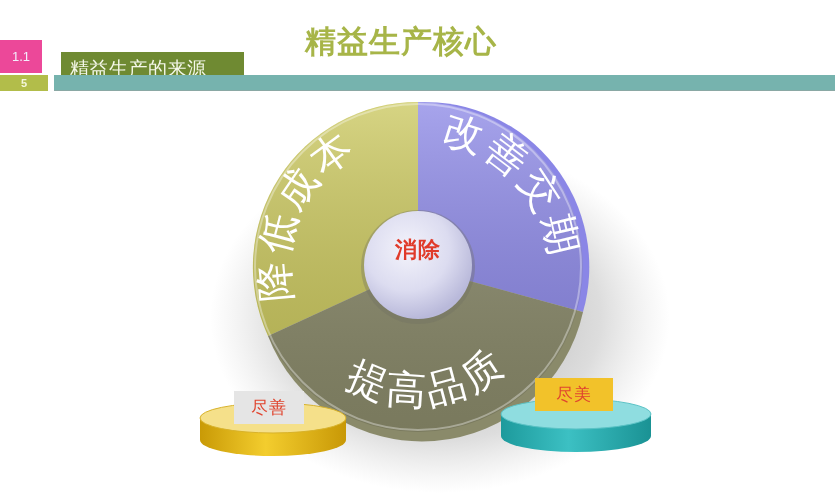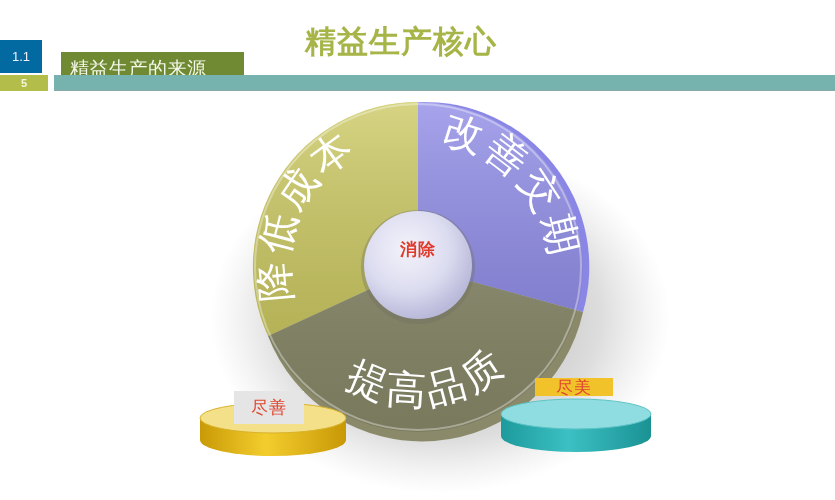--- a/index.html
+++ b/index.html
@@ -1,21 +1,21 @@
 <!DOCTYPE html>
 <html><head>
 <meta charset="utf-8">
 <style>
   * { margin: 0; padding: 0; box-sizing: border-box; }
   html, body { width: 835px; height: 500px; background: #ffffff; overflow: hidden; }
   body { position: relative; font-family: "DejaVu Sans", "Liberation Sans", sans-serif; }
 
   .section-num {
     position: absolute; left: 0; top: 40px; width: 42px; height: 33px;
-    background: #0369a1; color: #f3eefc;
+    background: #ec4899; color: #f3eefc;
     font-family: "Liberation Sans", sans-serif; font-size: 13px;
     display: flex; align-items: center; justify-content: center;
   }
   .section-title {
     position: absolute; left: 61px; top: 40px; width: 183px; height: 33px;
     background: #6f8a32; color: #f5f8ea;
     font-size: 19px; display: flex; align-items: center; padding-left: 9px;
     letter-spacing: 0.5px;
     margin-top: 12px;
   }
@@ -33,29 +33,29 @@
     position: absolute; left: 305px; top: 20px; width: 240px; height: 44px;
     color: #a7b548; font-size: 31px; font-weight: bold; letter-spacing: 1px;
     display: flex; align-items: center;
   }
 
   .diagram { position: absolute; left: 0; top: 0; width: 835px; height: 500px; }
   .diagram svg { position: absolute; left: 0; top: 0; }
 
   .center-label {
     position: absolute; left: 378px; top: 237px; width: 80px; height: 60px;
-    color: #e03a2a; font-weight: bold; font-size: 17px; line-height: 25px;
+    color: #e03a2a; font-weight: bold; font-size: 22px; line-height: 25px;
     text-align: center; letter-spacing: 1px;
   }
   .pedestal-label {
     position: absolute; font-size: 17px; color: #e0452f;
     display: flex; align-items: center; justify-content: center; letter-spacing: 1px;
   }
   .pedestal-left-label { left: 234px; top: 391px; width: 70px; height: 33px; background: #e5e5e5; }
-  .pedestal-right-label { left: 535px; top: 378px; width: 78px; height: 18px; background: #f2c22a; }
+  .pedestal-right-label { left: 535px; top: 378px; width: 78px; height: 33px; background: #f2c22a; }
 </style>
 </head>
 <body>
 
 <div class="section-num">1.1</div>
 <div class="section-title">精益生产的来源</div>
 <div class="page-num">5</div>
 <div class="teal-bar"></div>
 <div class="main-title">精益生产核心</div>
 

